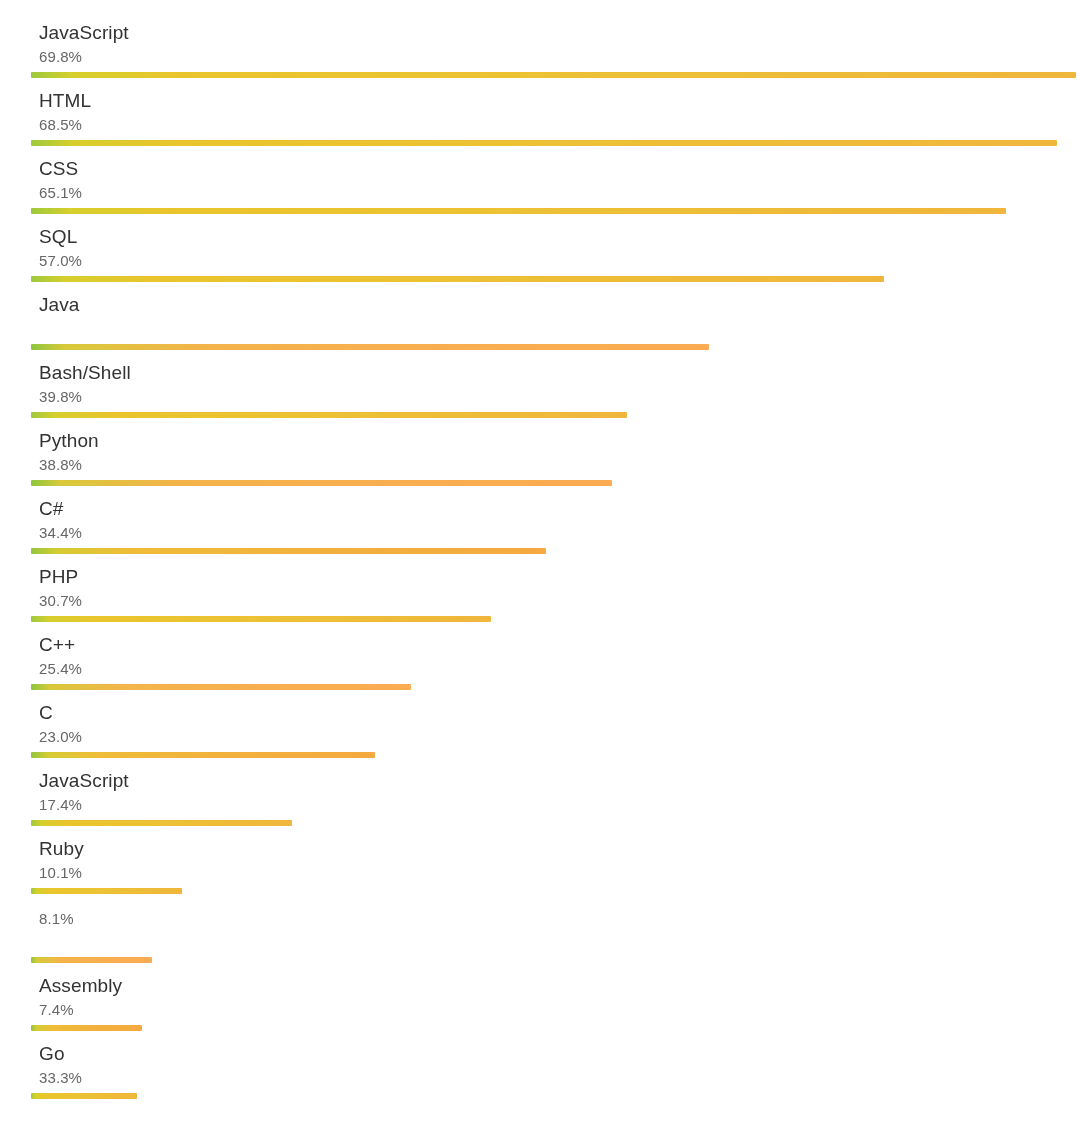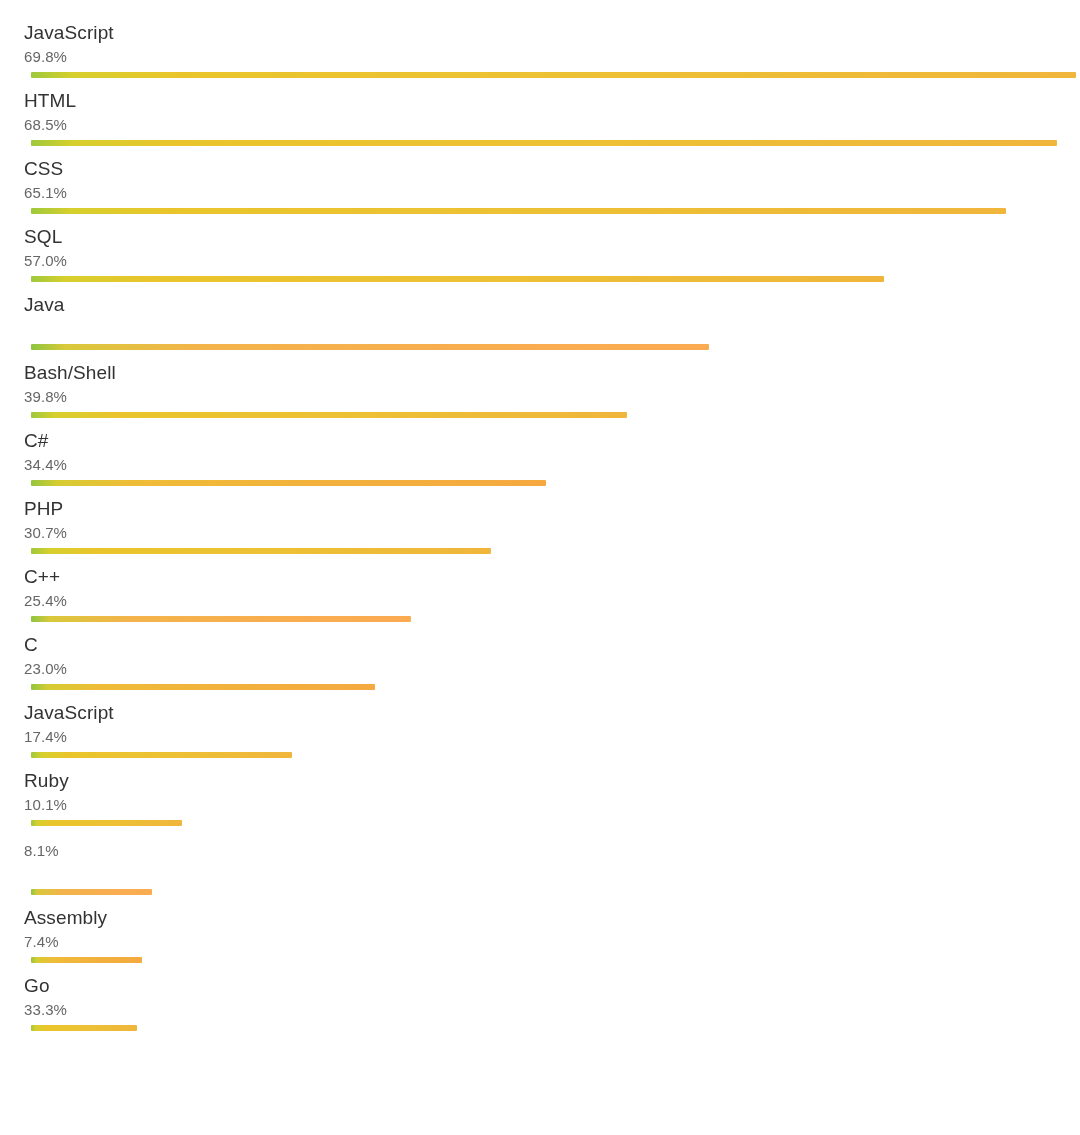--- a/index.html
+++ b/index.html
@@ -29,21 +29,21 @@
   .bar-list {
     position: relative;
     width: 100%;
     padding-top: 22px;
   }
 
   .bar-row {
     position: relative;
     height: 68px;
     width: 100%;
-    padding-left: 24px;
+    padding-left: 39px;
     padding-right: 0;
   }
 
   .bar-label {
     display: block;
     font-size: 19px;
     line-height: 22px;
     color: #333333;
     letter-spacing: 0.1px;
     white-space: nowrap;
@@ -146,20 +146,27 @@
         </div>
       </div>
       <div class="bar-row">
         <span class="bar-label">Bash/Shell</span>
         <span class="bar-value">39.8%</span>
         <div class="bar-track">
           <div class="bar-fill tone-gold" style="width: 596px;"></div>
         </div>
       </div>
       <div class="bar-row">
+        <span class="bar-label">Python</span>
+        <span class="bar-value">38.8%</span>
+        <div class="bar-track">
+          <div class="bar-fill tone-orange" style="width: 581px;"></div>
+        </div>
+      </div>
+      <div class="bar-row">
         <span class="bar-label">C#</span>
         <span class="bar-value">34.4%</span>
         <div class="bar-track">
           <div class="bar-fill tone-amber" style="width: 515px;"></div>
         </div>
       </div>
       <div class="bar-row">
         <span class="bar-label">PHP</span>
         <span class="bar-value">30.7%</span>
         <div class="bar-track">

